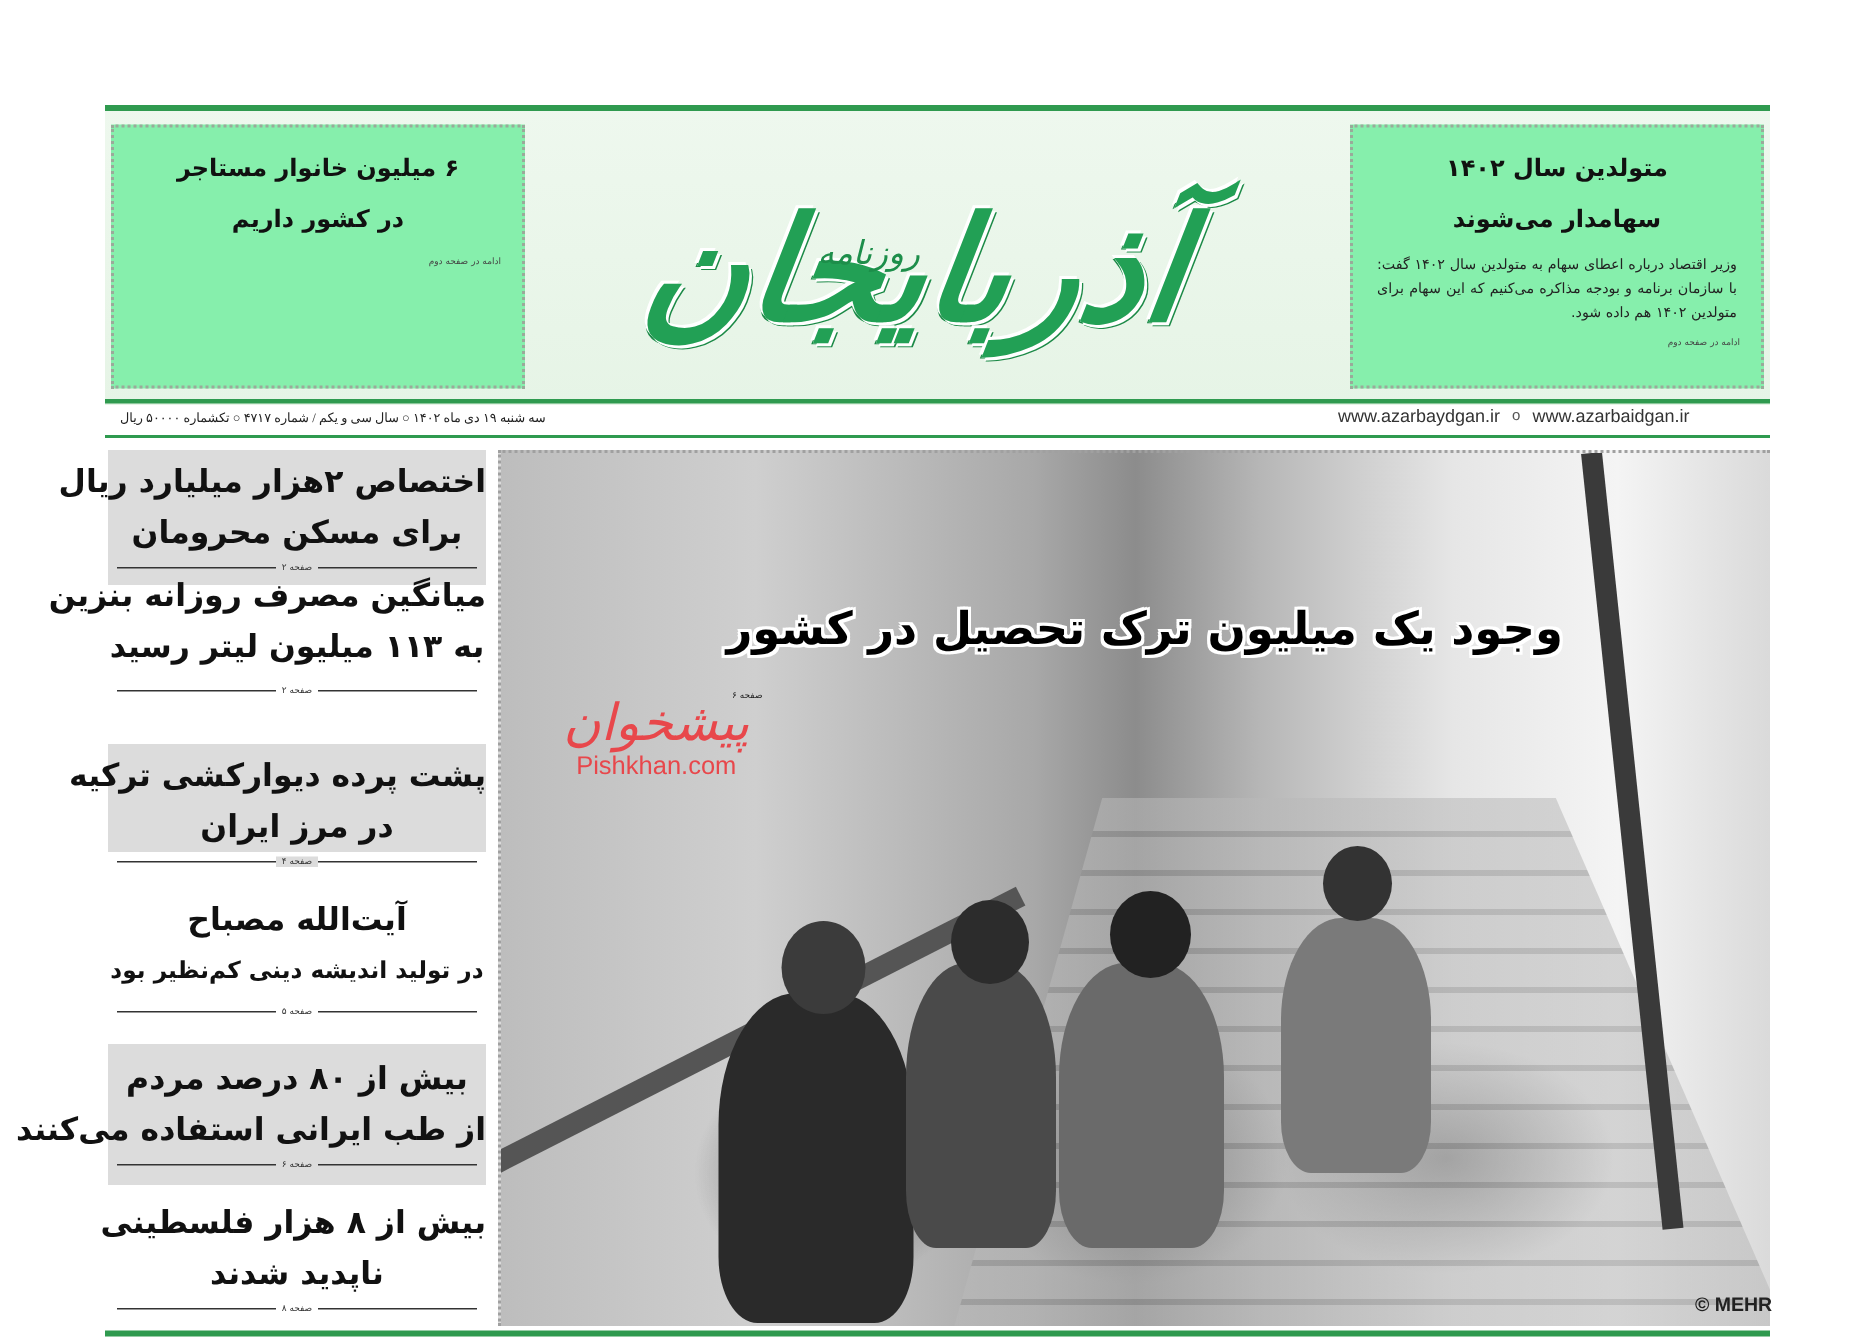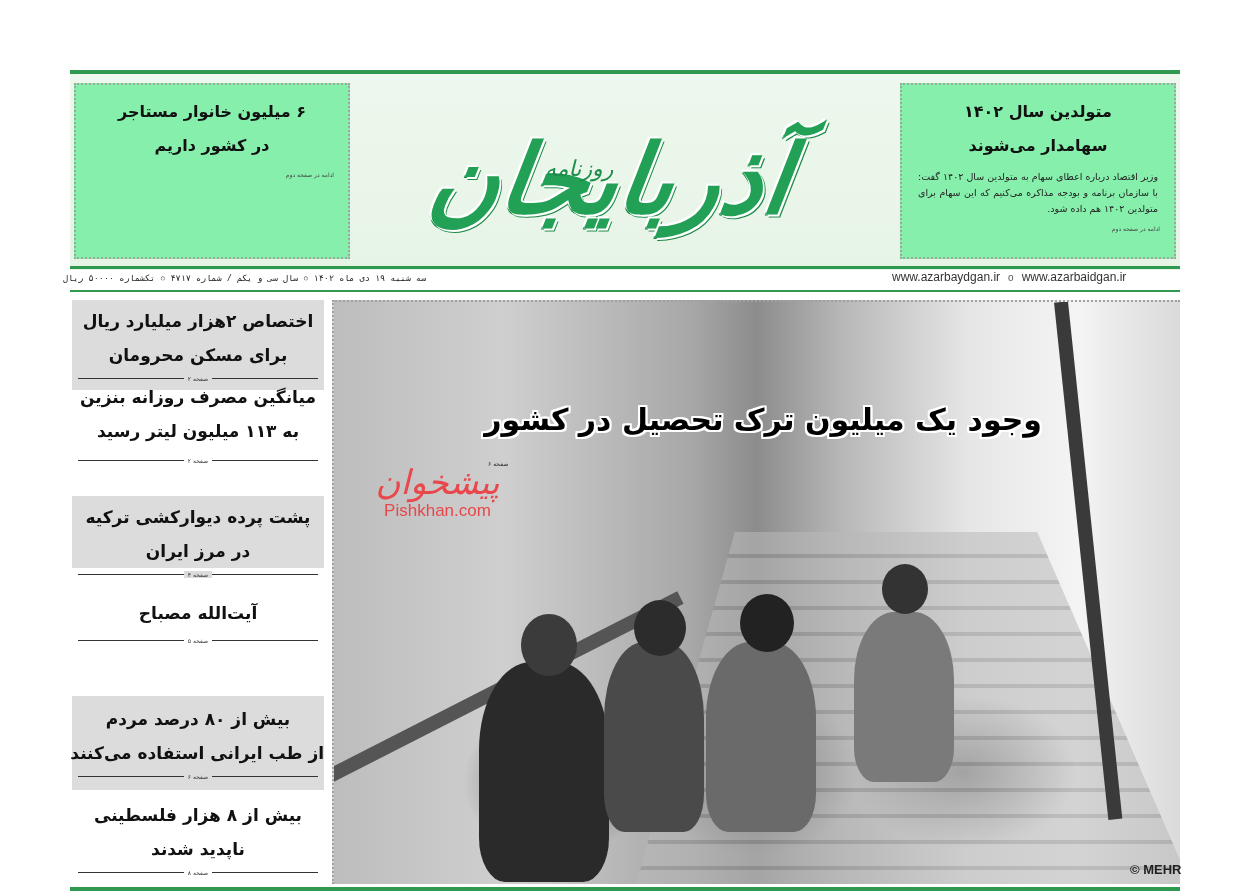--- a/index.html
+++ b/index.html
@@ -41,39 +41,39 @@
     font-family: "DejaVu Serif", serif; font-weight: bold; font-style: italic; font-size: 96px;
     color: #22a055; letter-spacing: 4px;
     text-shadow: 0 0 0 #fff, 2px 2px 0 #ffffff, -2px -2px 0 #ffffff, 3px 3px 0 #1c8a47, -1px 1px 0 #1c8a47;
     transform: skewX(-8deg);
   }
   .logo-sub {
     position: absolute; left: 145px; top: 82px;
     font-family: "DejaVu Serif", serif; font-style: italic; font-size: 22px; color: #1d8e4a;
   }
   .info-date {
-    position: absolute; left: 63px; top: 273px; font-size: 8.5px; color: #222; direction: rtl;
-    font-family: Liberation Mono, monospace; white-space: nowrap;
+    position: absolute; left: 80px; top: 273px; font-size: 8.5px; color: #222; direction: rtl;
+    font-family: Liberation Serif, serif; white-space: nowrap;
   }
   .info-urls {
     position: absolute; left: 892px; top: 270px; font-size: 12px; color: #333;
     font-family: "Liberation Sans", sans-serif; white-space: nowrap; display: flex; gap: 8px; align-items: center;
   }
   .info-urls .sep { font-size: 10px; color: #555; }
   .strip-rule { position: absolute; left: 70px; top: 290px; width: 1110px; height: 2px; background: #2f9a4f; }
 
   
   .sidebar { position: absolute; left: 72px; top: 300px; width: 252px; height: 592px; }
   .side-item {
     position: absolute; left: 0; width: 252px; direction: rtl; text-align: center;
     font-family: "DejaVu Sans", sans-serif; font-weight: bold; color: #111;
   }
   .side-item.shaded { background: #dcdcdc; }
   .side-item .t {
-    font-size: 17px; line-height: 34px; display: block; white-space: nowrap;
+    font-size: 21px; line-height: 34px; display: block; white-space: nowrap;
   }
   .side-item .pg {
     position: relative; height: 12px; margin: 0 2px; display: flex; align-items: center; justify-content: center;
   }
   .side-item .pg::before {
     content: ""; position: absolute; left: 4px; right: 4px; top: 6px; height: 1px; background: #333;
   }
   .side-item .pg span {
     position: relative; background: inherit; font-size: 6px; font-weight: normal; color: #333; padding: 0 4px;
   }
@@ -186,20 +186,21 @@
     </div>
     <div class="side-item shaded" style="top:196px;height:72px;padding-top:4px;">
       <span class="t">پشت پرده دیوارکشی ترکیه</span>
       <span class="t">در مرز ایران</span>
       <div class="pg">
           <span>صفحه ۴</span>
         </div>
     </div>
     <div class="side-item" style="top:294px;height:96px;padding-top:2px;">
       <span class="t">آیت‌الله مصباح</span>
+      <span class="t" style="font-size:15.5px;">در تولید اندیشه دینی کم‌نظیر بود</span>
       <div class="pg" style="margin-top:4px;">
           <span>صفحه ۵</span>
         </div>
     </div>
     <div class="side-item shaded" style="top:396px;height:94px;padding-top:6px;">
       <span class="t">بیش از ۸۰ درصد مردم</span>
       <span class="t">از طب ایرانی استفاده می‌کنند</span>
       <div class="pg">
           <span>صفحه ۶</span>
         </div>

